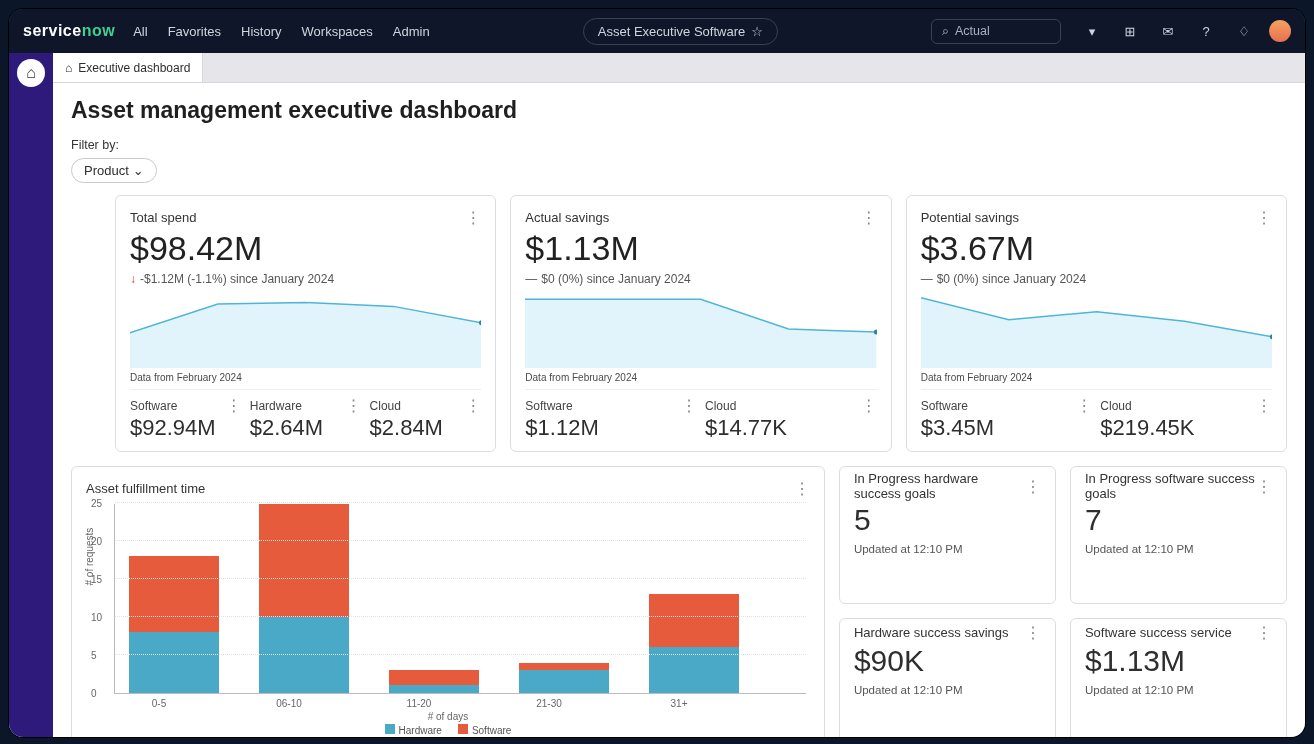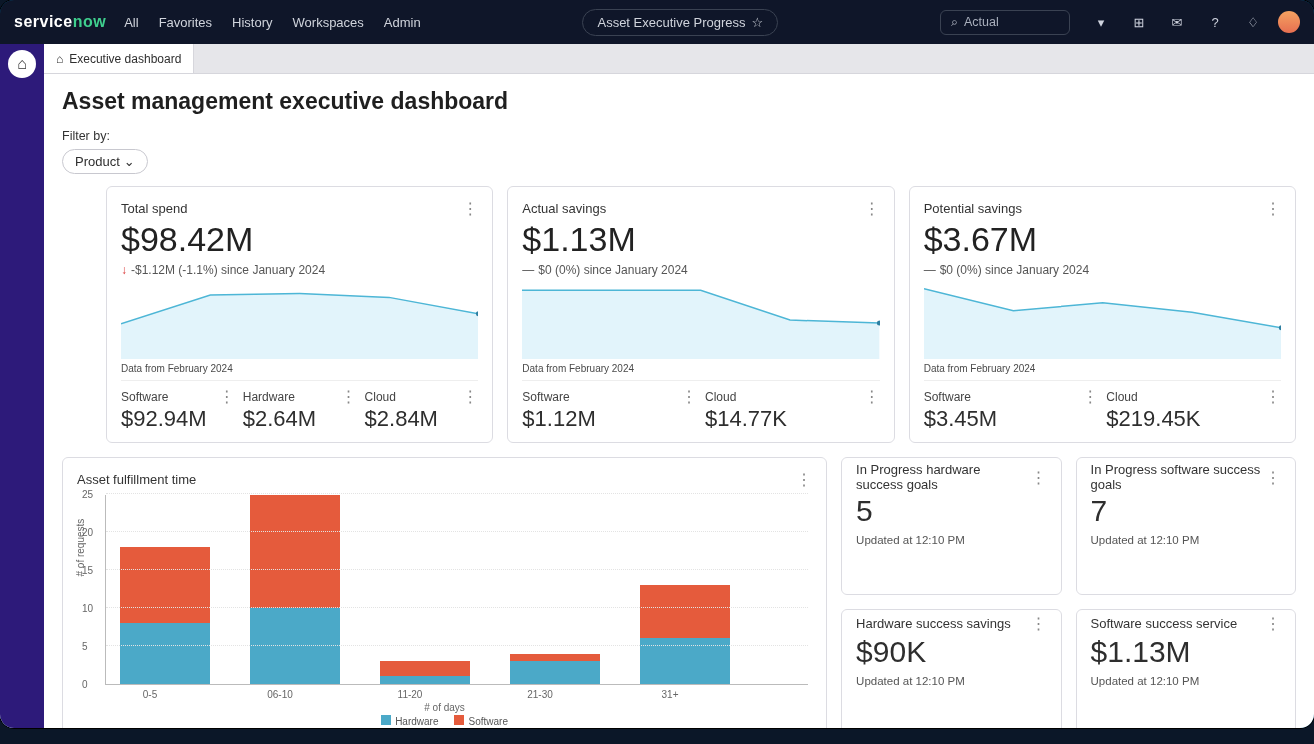--- a/index.html
+++ b/index.html
@@ -5,21 +5,21 @@
 * { box-sizing: border-box; margin: 0; padding: 0; }
 body {
   font-family: -apple-system, BlinkMacSystemFont, "Segoe UI", Arial, sans-serif;
   background: #0b1728;
   width: 1314px;
   height: 744px;
   overflow: hidden;
   color: #2e2e2e;
 }
 .frame {
-  margin: 0;
+  margin: 9px;
   border-radius: 14px;
   overflow: hidden;
   background: #0369a1;
   height: 728px;
   box-shadow: 0 0 0 1px #000;
 }
 .topbar {
   background: #0f1629;
   color: #d0d4dc;
   display: flex;
@@ -126,21 +126,21 @@
     <span class="logo">service<span class="now">now</span></span>
     <div class="topnav">
       <span>All</span>
       <span>Favorites</span>
       <span>History</span>
       <span>Workspaces</span>
       <span>Admin</span>
     </div>
     <div class="spacer"></div>
     <div class="pill">
-      <span>Asset Executive Progress</span>
+      <span>Asset Executive Software</span>
       <span>☆</span>
     </div>
     <div class="spacer"></div>
     <div class="search-box">
       <span>⌕</span>
       <span>Actual</span>
     </div>
     <div class="top-icons">
       <div class="top-btn">▾</div>
       <div class="top-btn">⊞</div>

